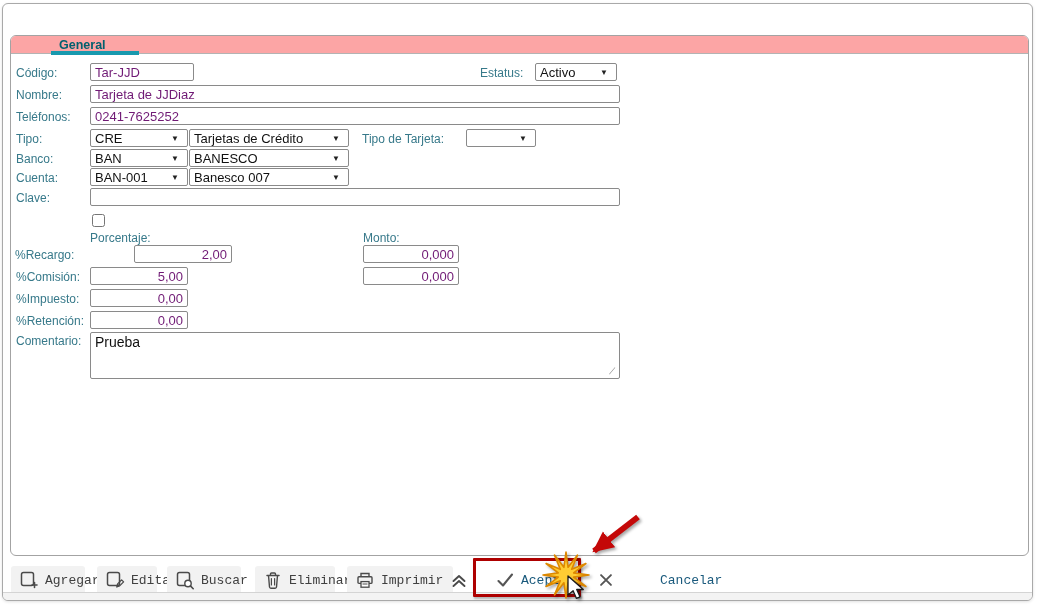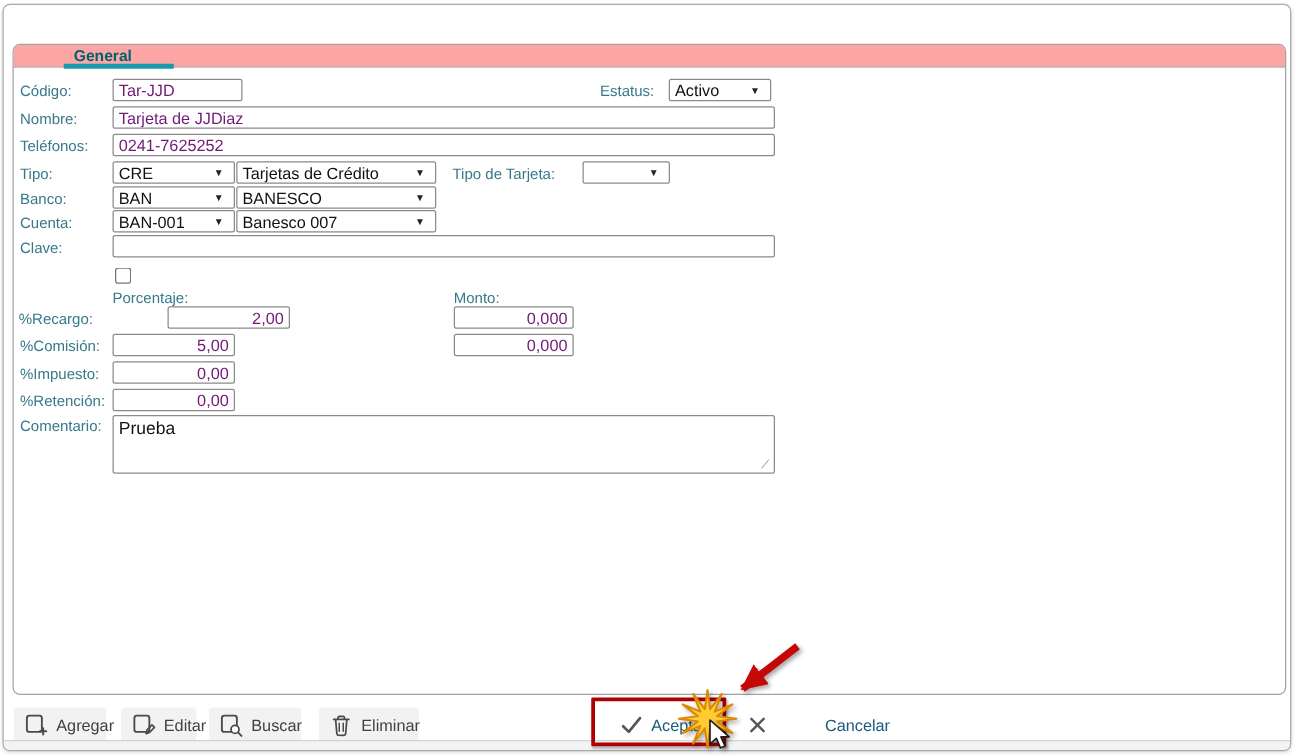--- a/index.html
+++ b/index.html
@@ -60,21 +60,21 @@
     padding:1px 4px; resize:none; outline:none;
   }
   .resize-grip {
     position:absolute; font-size:9px; color:#777; pointer-events:none;
   }
 
   .toolbar-btn {
     position:absolute; top:562px; height:28px;
     background:#f2f2f2; border:none; border-radius:3px;
     display:flex; align-items:center; gap:6px; padding:0 8px;
-    font-family:Liberation Sans, sans-serif; font-size:13px; color:#404040; cursor:pointer;
+    font-family:Liberation Mono, monospace; font-size:13px; color:#404040; cursor:pointer;
   }
   .toolbar-btn.plain { background:transparent; color:#19597c; }
   .toolbar-btn svg { flex:0 0 auto; }
 
   .footer {
     position:absolute; left:0; bottom:0; width:100%; height:8px;
     background:#f3f3f3; border-top:1px solid #d4d4d4;
   }
 
   .anno-rect {
@@ -202,20 +202,33 @@
   <button class="toolbar-btn" style="left:252px; width:80px;">
     <svg width="20" height="20" viewBox="0 0 20 20">
       <path d="M4 5.5 h12" stroke="#4a4a4a" stroke-width="1.5" stroke-linecap="round" fill="none"></path>
       <path d="M7.5 5.2 V4 a1 1 0 0 1 1 -1 h3 a1 1 0 0 1 1 1 v1.2" stroke="#4a4a4a" stroke-width="1.4" fill="none"></path>
       <path d="M5.5 5.5 l1 11.5 a1.4 1.4 0 0 0 1.4 1.2 h4.2 a1.4 1.4 0 0 0 1.4 -1.2 l1 -11.5" stroke="#4a4a4a" stroke-width="1.4" fill="none"></path>
       <path d="M8.4 8.5 v6.5 M11.6 8.5 v6.5" stroke="#4a4a4a" stroke-width="1.2" stroke-linecap="round" fill="none"></path>
     </svg>
     <span>Eliminar</span>
   </button>
 
+  <button class="toolbar-btn" style="left:344px; width:106px;">
+    <svg width="20" height="20" viewBox="0 0 20 20">
+      <path d="M6 6.8 V3.5 h8 v3.3" fill="none" stroke="#4a4a4a" stroke-width="1.4"></path>
+      <rect x="3" y="6.8" width="14" height="6.6" rx="1" fill="none" stroke="#4a4a4a" stroke-width="1.4"></rect>
+      <rect x="6" y="11.6" width="8" height="5.6" fill="#fff" stroke="#4a4a4a" stroke-width="1.3"></rect>
+      <path d="M7.5 14 h5" stroke="#4a4a4a" stroke-width="1"></path>
+    </svg>
+    <span>Imprimir</span>
+    <svg width="20" height="20" viewBox="0 0 20 20">
+      <path d="M4.5 11 L10 6 L15.5 11" fill="none" stroke="#4a4a4a" stroke-width="1.9" stroke-linecap="round" stroke-linejoin="round"></path>
+      <path d="M4.5 16 L10 11 L15.5 16" fill="none" stroke="#4a4a4a" stroke-width="1.9" stroke-linecap="round" stroke-linejoin="round"></path>
+    </svg>
+  </button>
 
   <button class="toolbar-btn plain" style="left:484px; width:92px;">
     <svg width="20" height="20" viewBox="0 0 20 20">
       <path d="M3.5 11 L8 15.5 L17 4.5" fill="none" stroke="#555" stroke-width="2.1" stroke-linecap="round" stroke-linejoin="round"></path>
     </svg>
     <span>Aceptar</span>
   </button>
 
   <button class="toolbar-btn plain" style="left:586px; width:86px;gap:45px;">
     <svg width="18" height="18" viewBox="0 0 20 20">

